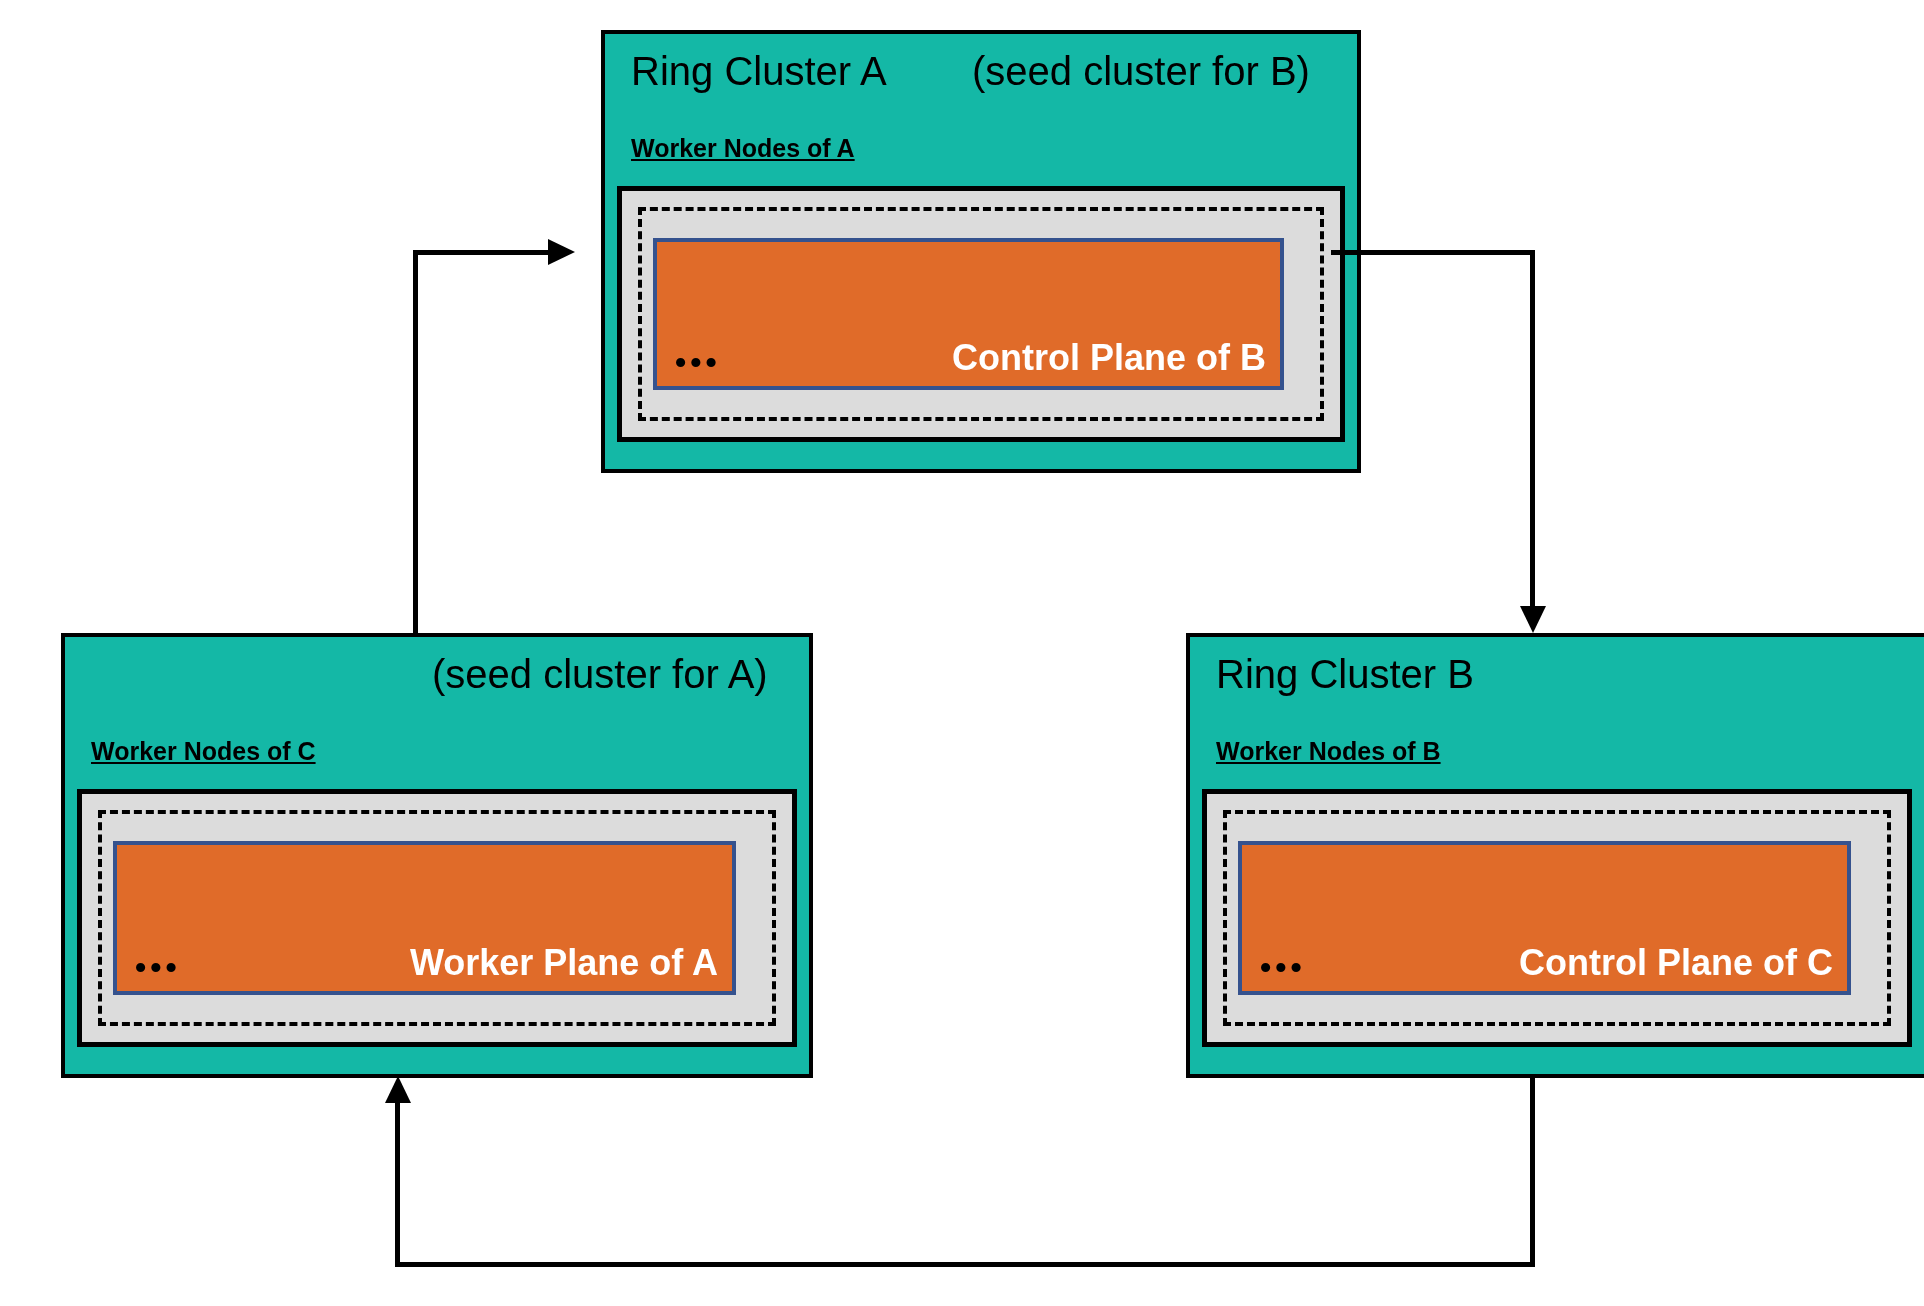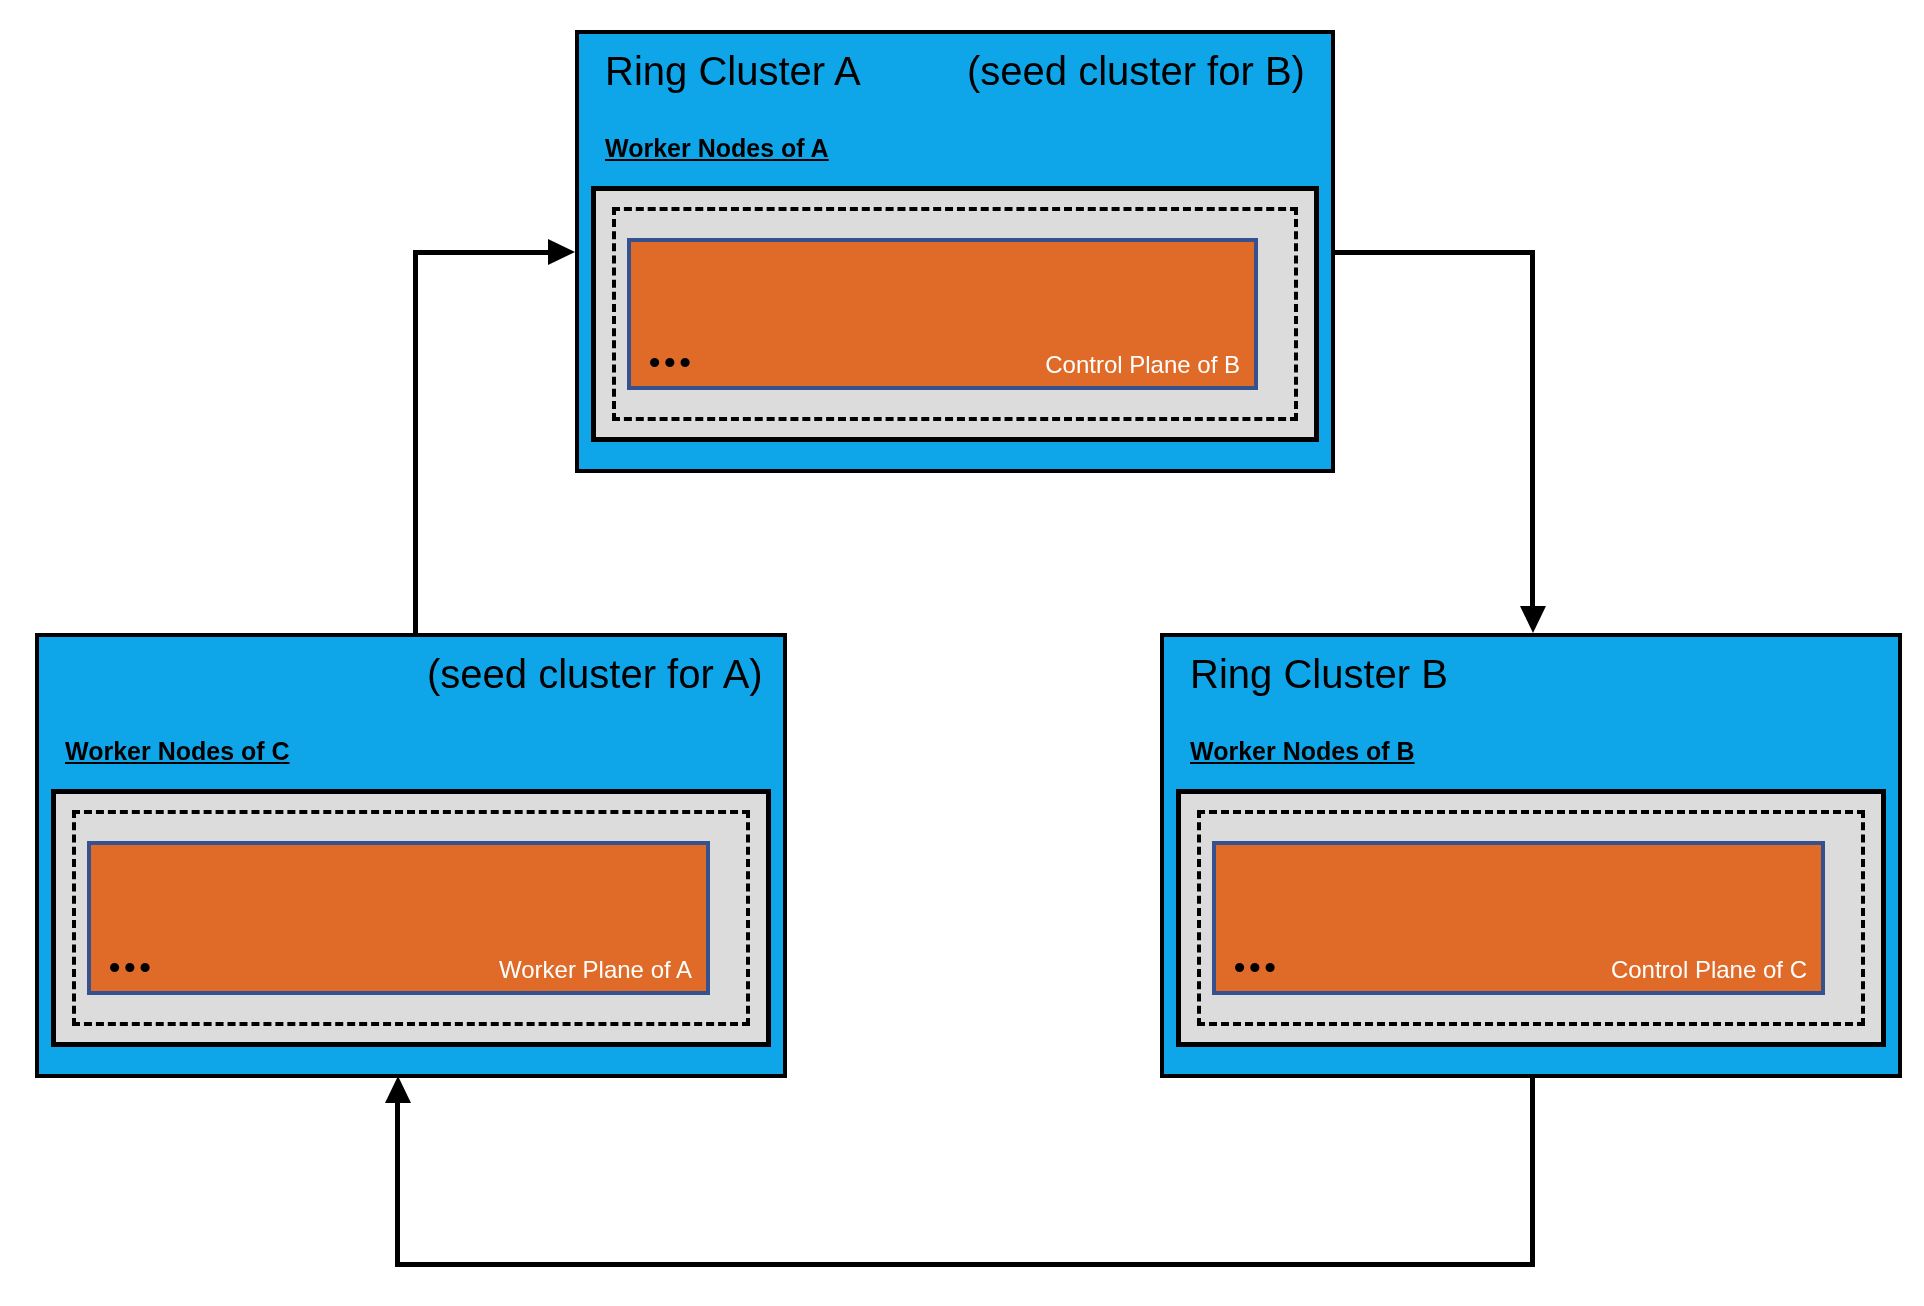--- a/index.html
+++ b/index.html
@@ -12,37 +12,38 @@
     position: relative;
     width: 1924px;
     height: 1306px;
     background: #ffffff;
     overflow: hidden;
   }
 
   
   .cluster {
     position: absolute;
-    background: #0ea5e9;
+    background: #14b8a6;
     border: 4px solid #000000;
     box-sizing: border-box;
+    margin-left: 26px;
   }
   .cluster-title {
     position: absolute;
     top: 14px;
     left: 26px;
     font-size: 40px;
     line-height: 1.15;
     color: #000000;
     white-space: nowrap;
   }
   .cluster-seed {
     position: absolute;
     top: 14px;
-    left: 388px;
+    left: 367px;
     font-size: 40px;
     line-height: 1.15;
     color: #000000;
     white-space: nowrap;
   }
   .worker-label {
     position: absolute;
     top: 100px;
     left: 26px;
     font-size: 25px;
@@ -82,22 +83,22 @@
     min-width: 0;
   }
   .dots {
     font-size: 32px;
     font-weight: bold;
     letter-spacing: 4px;
     line-height: 1;
     color: #000000;
   }
   .control-label {
-    font-size: 24px;
-    font-weight: normal;
+    font-size: 36px;
+    font-weight: bold;
     color: #ffffff;
     line-height: 1.1;
     white-space: nowrap;
     text-align: center;
   }
 
   
   #cluster-a { left: 575px; top: 30px;  width: 760px; height: 443px; }
   #cluster-b { left: 1160px; top: 633px; width: 742px; height: 445px; }
   #cluster-c { left: 35px;  top: 633px; width: 752px; height: 445px; }

